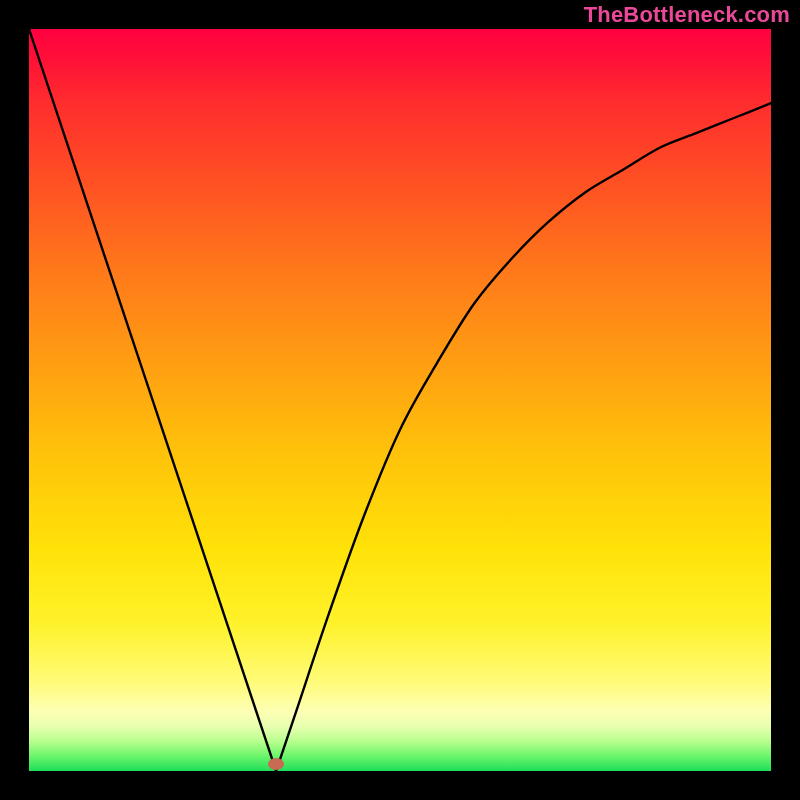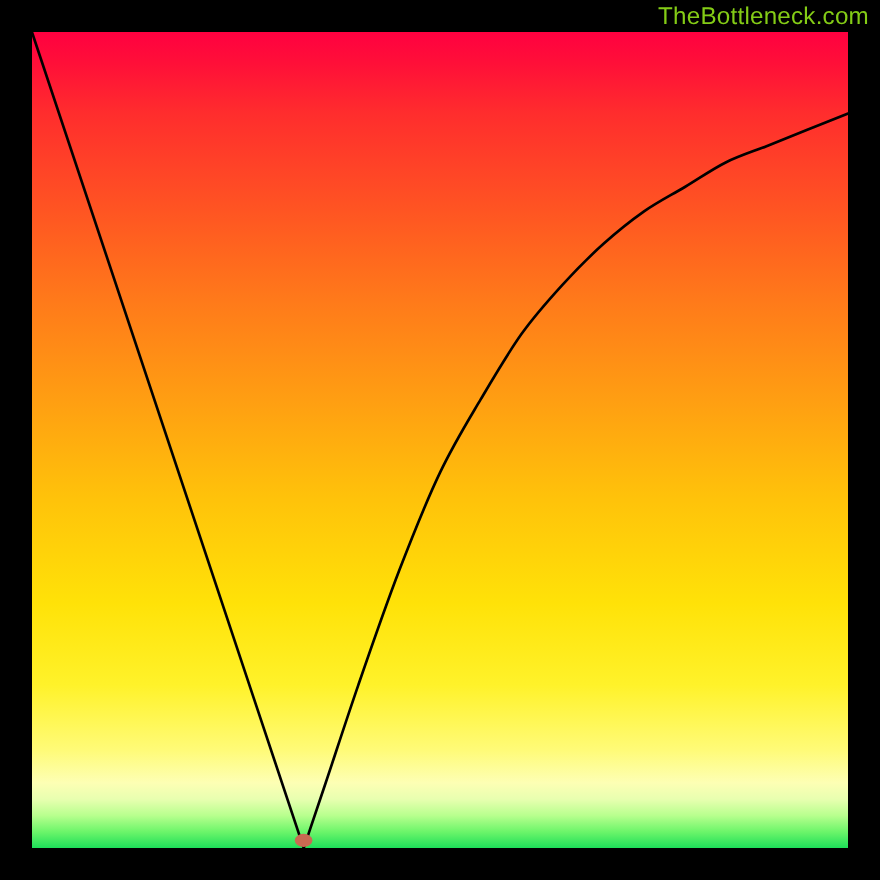--- a/index.html
+++ b/index.html
@@ -58,22 +58,22 @@
     top: 0;
     left: 0;
     width: 742px;
     height: 742px;
   }
   .watermark {
     position: absolute;
     top: 2px;
     right: 10px;
     font-size: 22px;
-    font-weight: 400;
-    color: #84cc16;
+    font-weight: 700;
+    color: #ec4899;
     letter-spacing: 0.2px;
     user-select: none;
   }
 </style>
 </head>
 <body>
 
 <div class="frame">
   <div class="plot-area">
     <div class="gradient"></div>

